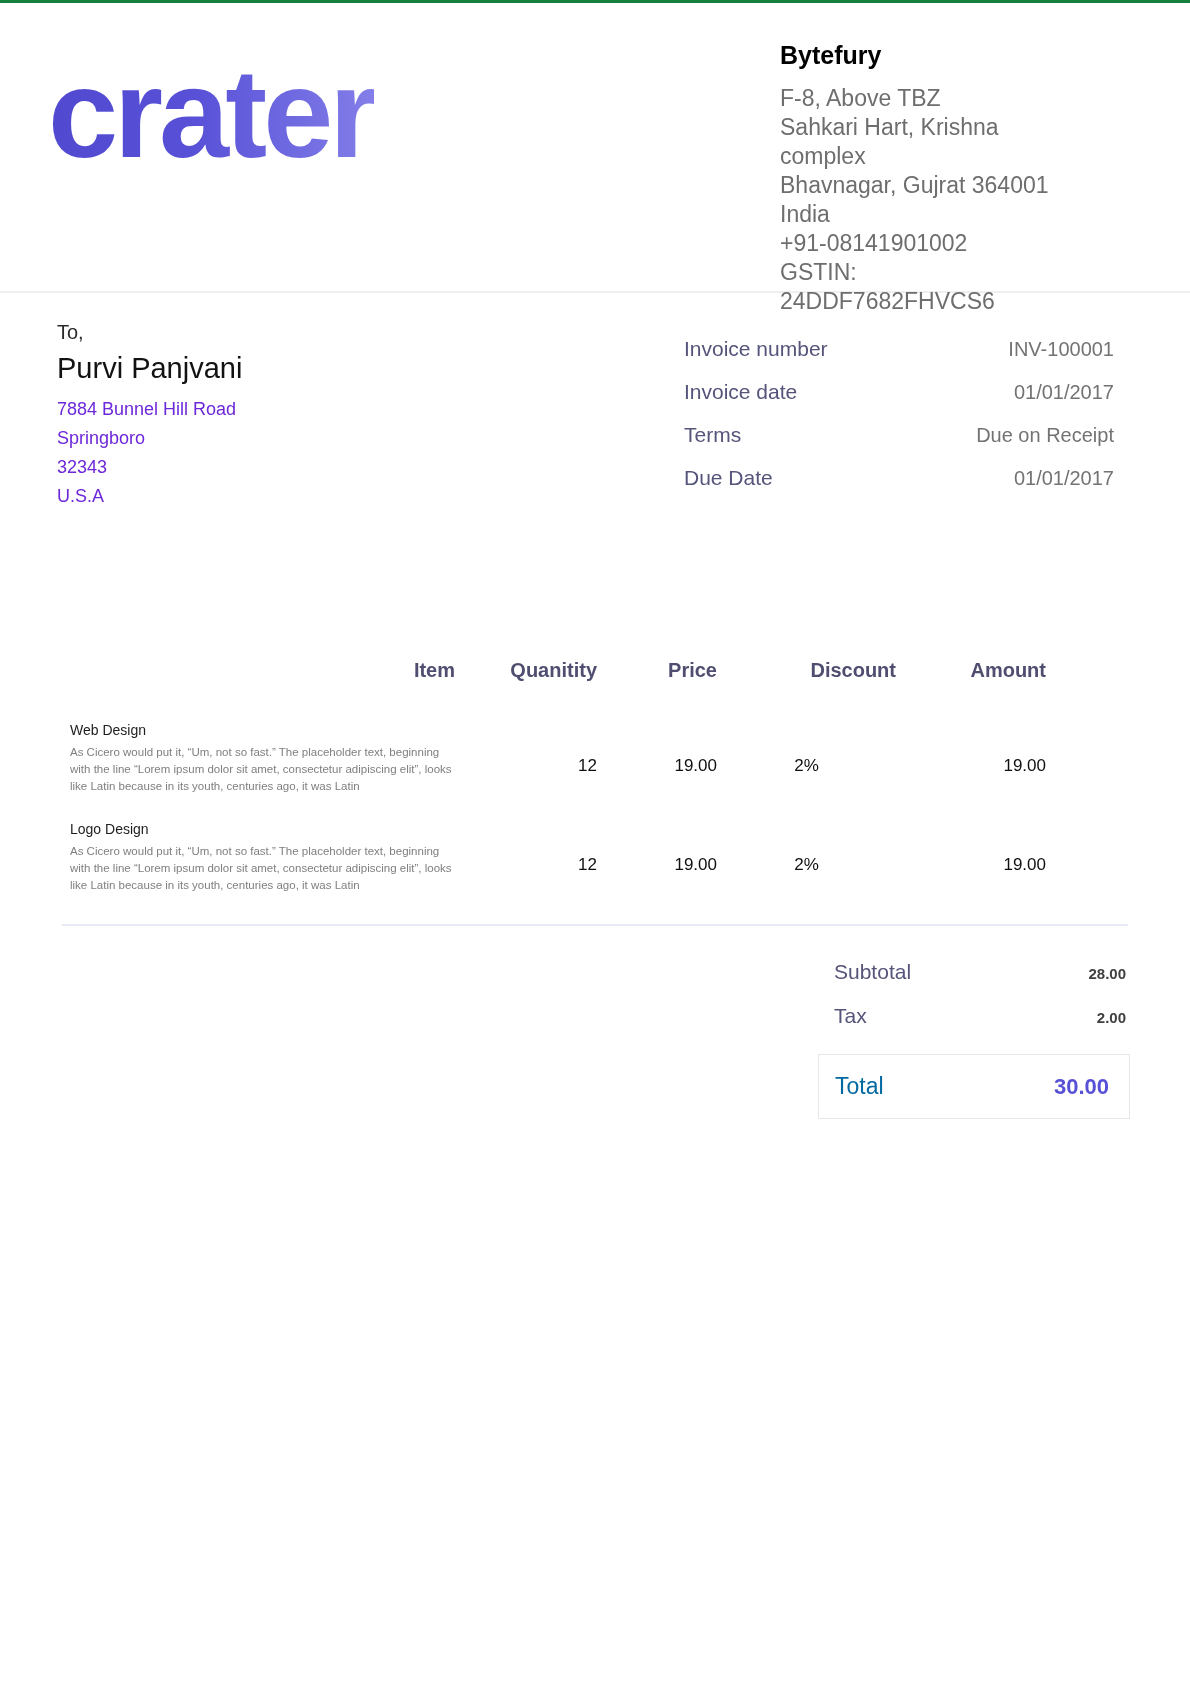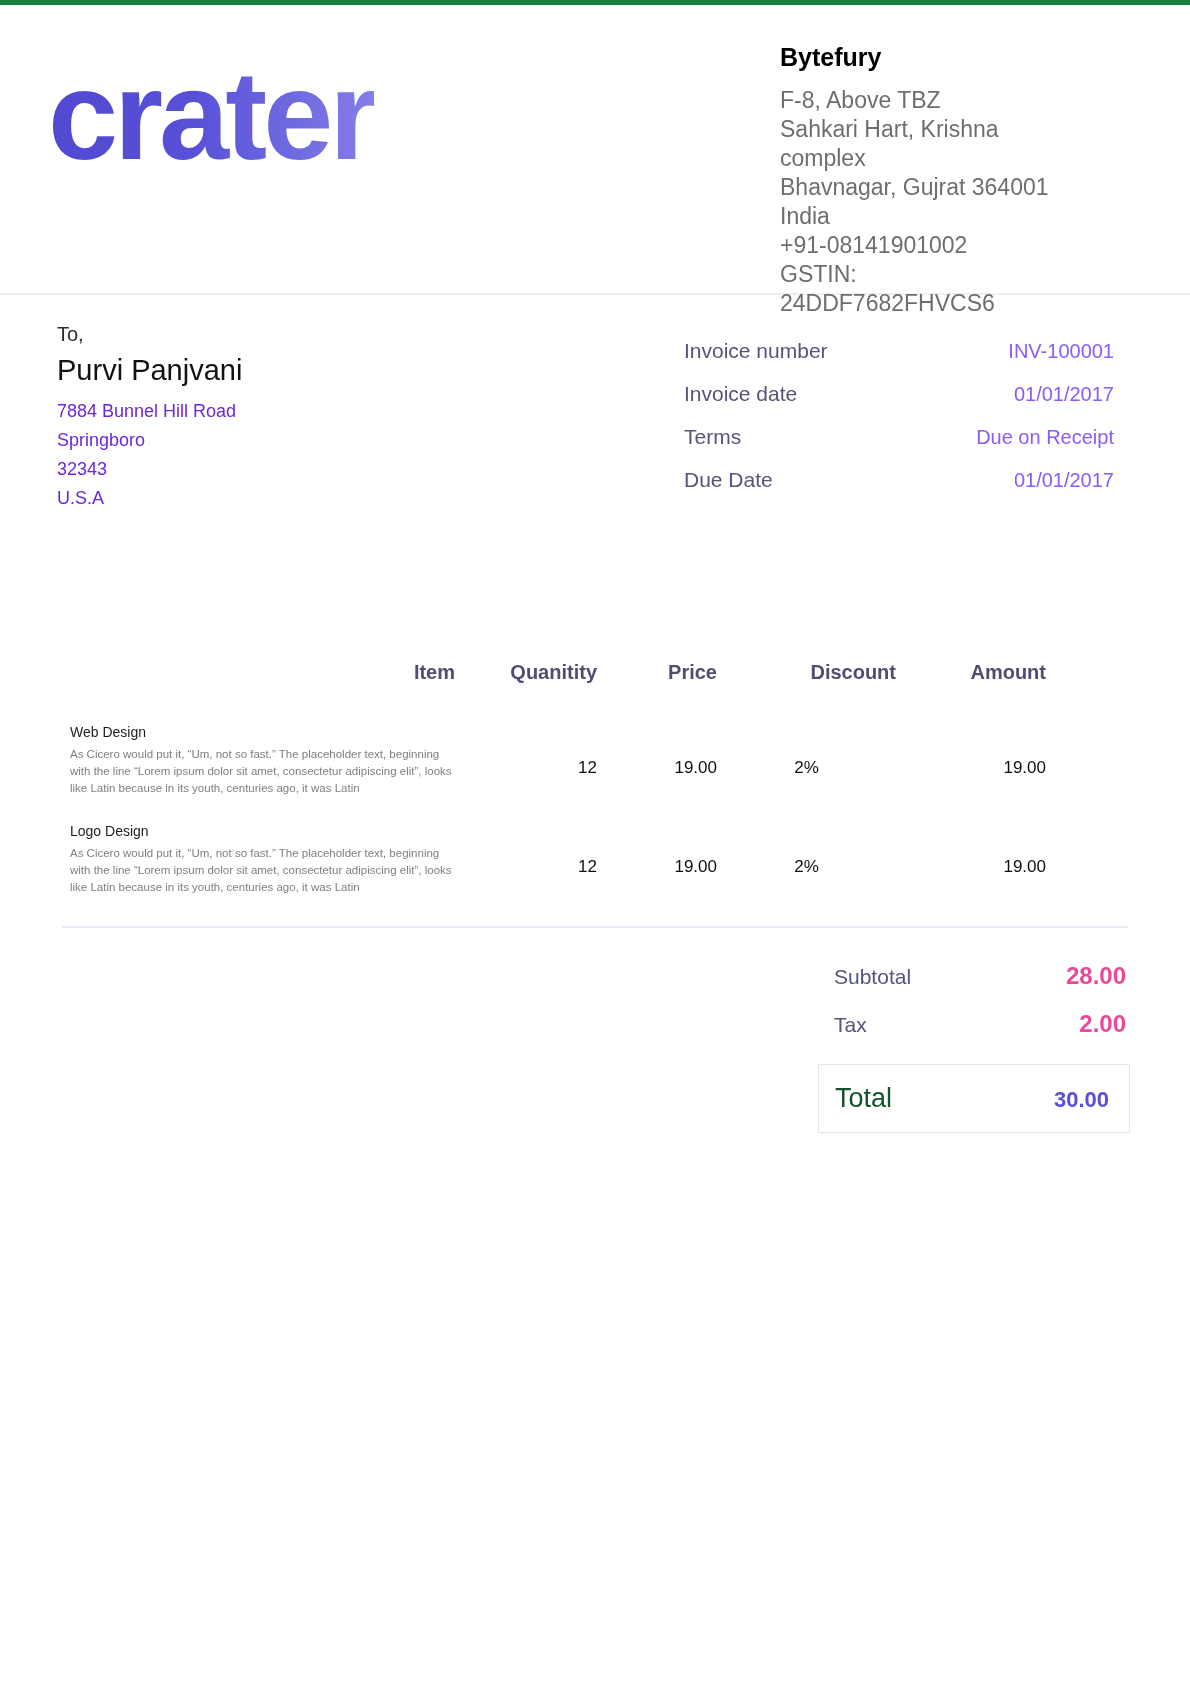--- a/index.html
+++ b/index.html
@@ -8,21 +8,21 @@
     font-family: "Liberation Sans", sans-serif;
     width: 1190px;
     height: 1684px;
     overflow: hidden;
     color: #040405;
   }
   .page {
     width: 1190px;
     height: 1684px;
     background: #ffffff;
-    border-top: 5px solid #15803d;
+    border-top: 3px solid #15803d;
     position: relative;
   }
 
   
   .header {
     height: 290px;
     display: flex;
     justify-content: space-between;
     align-items: flex-start;
     padding: 0 130px 0 48px;
@@ -74,21 +74,21 @@
   .bill-line { font-size: 18px; line-height: 29px; color: #6d28d9; }
 
   .meta { width: 430px; padding-top: 16px; }
   .meta-row {
     display: flex;
     justify-content: space-between;
     align-items: baseline;
     margin-bottom: 19px;
   }
   .meta-label { font-size: 21px; color: #55547a; }
-  .meta-value { font-size: 20px; color: #8b5cf6; }
+  .meta-value { font-size: 20px; color: #737373; }
 
   
   .items { margin: 148px 62px 0 62px; }
   .tgrid {
     display: grid;
     grid-template-columns: 1fr 142px 120px 179px 150px;
     padding: 0 82px 0 8px;
   }
   .thead { padding-bottom: 14px; }
   .th {
@@ -125,31 +125,31 @@
     margin: 34px 60px 0 auto;
   }
   .total-line {
     display: flex;
     justify-content: space-between;
     align-items: baseline;
     padding: 0 4px 0 16px;
     margin-bottom: 20px;
   }
   .total-line .t-label { font-size: 21px; color: #55547a; }
-  .total-line .t-value { font-size: 24px; font-weight: 700; color: #ec4899; }
+  .total-line .t-value { font-size: 15px; font-weight: 700; color: #404040; }
   .grand-total {
     margin-top: 26px;
     border: 1px solid #e6e6e6;
     background: #ffffff;
     padding: 18px 20px 18px 16px;
     display: flex;
     justify-content: space-between;
     align-items: baseline;
   }
-  .grand-total .t-label { font-size: 27px; color: #14532d; }
+  .grand-total .t-label { font-size: 23px; color: #0369a1; }
   .grand-total .t-value { font-size: 22px; font-weight: 700; color: #5851d8; }
 </style>
 </head>
 <body>
 
 <div class="page">
 
   <header class="header">
     <div class="logo">crater</div>
     <div class="company">

